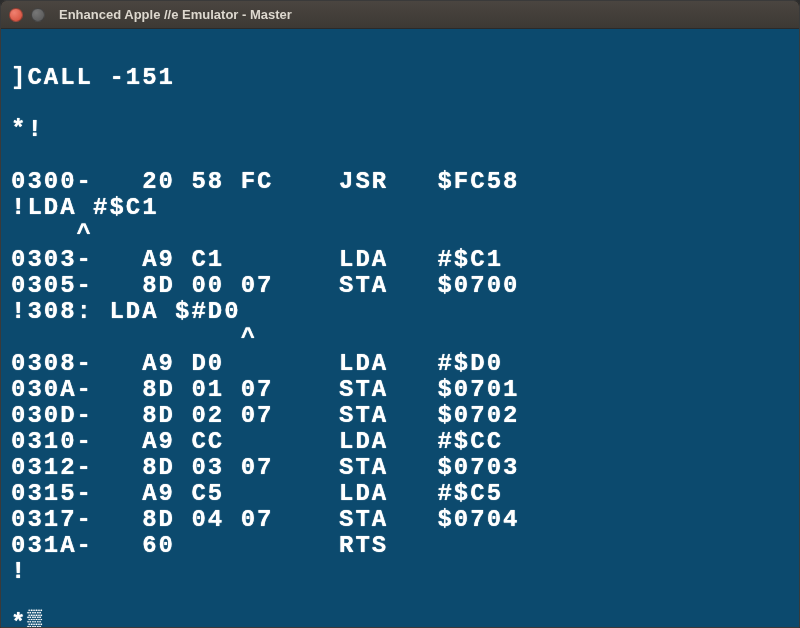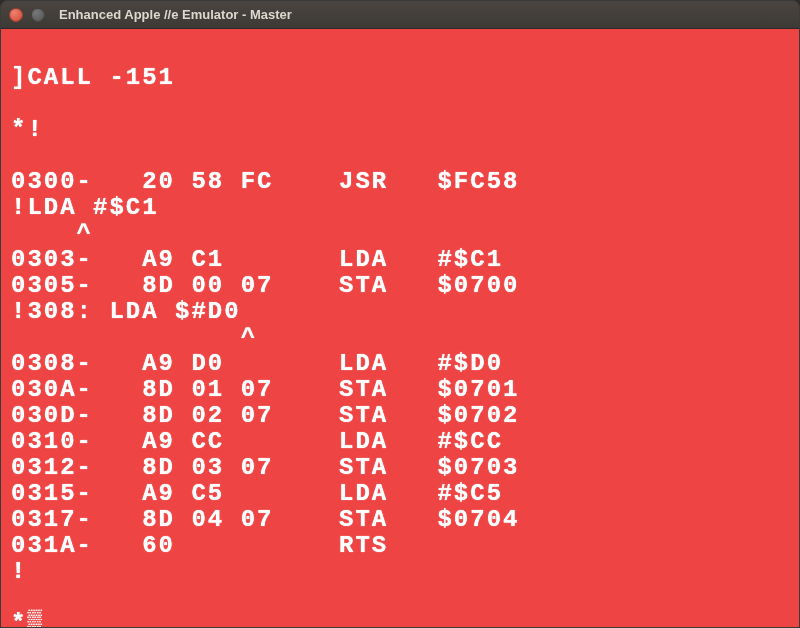--- a/index.html
+++ b/index.html
@@ -32,21 +32,21 @@
   }
   .tb-close { background: radial-gradient(circle at 35% 30%, #f08070, #d14a36); }
   .tb-min   { background: radial-gradient(circle at 35% 30%, #777, #555); }
   .title {
     color: #ddd8cf;
     font-size: 13px;
     font-weight: bold;
     margin-left: 6px;
   }
   .screen {
-    background: #ef4444;
+    background: #0c4a6e;
     padding: 36px 10px 10px 10px;
     color: #fff;
     font-family: "Courier New", monospace;
     font-size: 24px;
     font-weight: 900;
     line-height: 26px;
     white-space: pre;
     letter-spacing: 2px;
     height: calc(100% - 28px);
     overflow: hidden;

